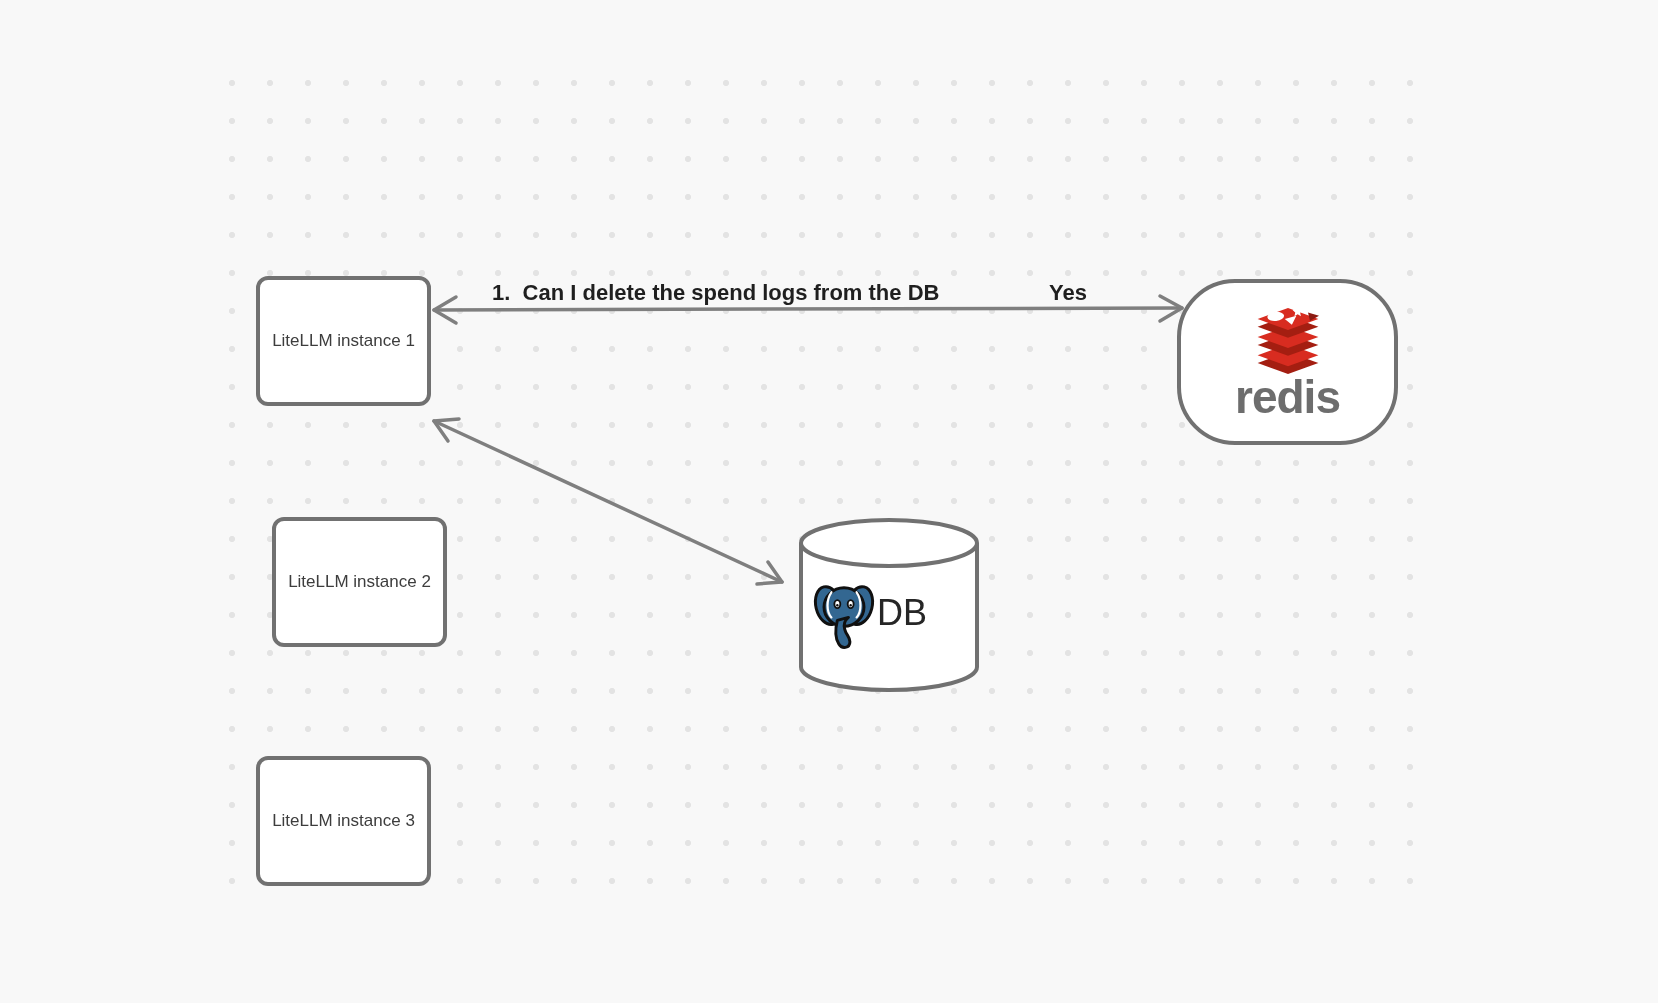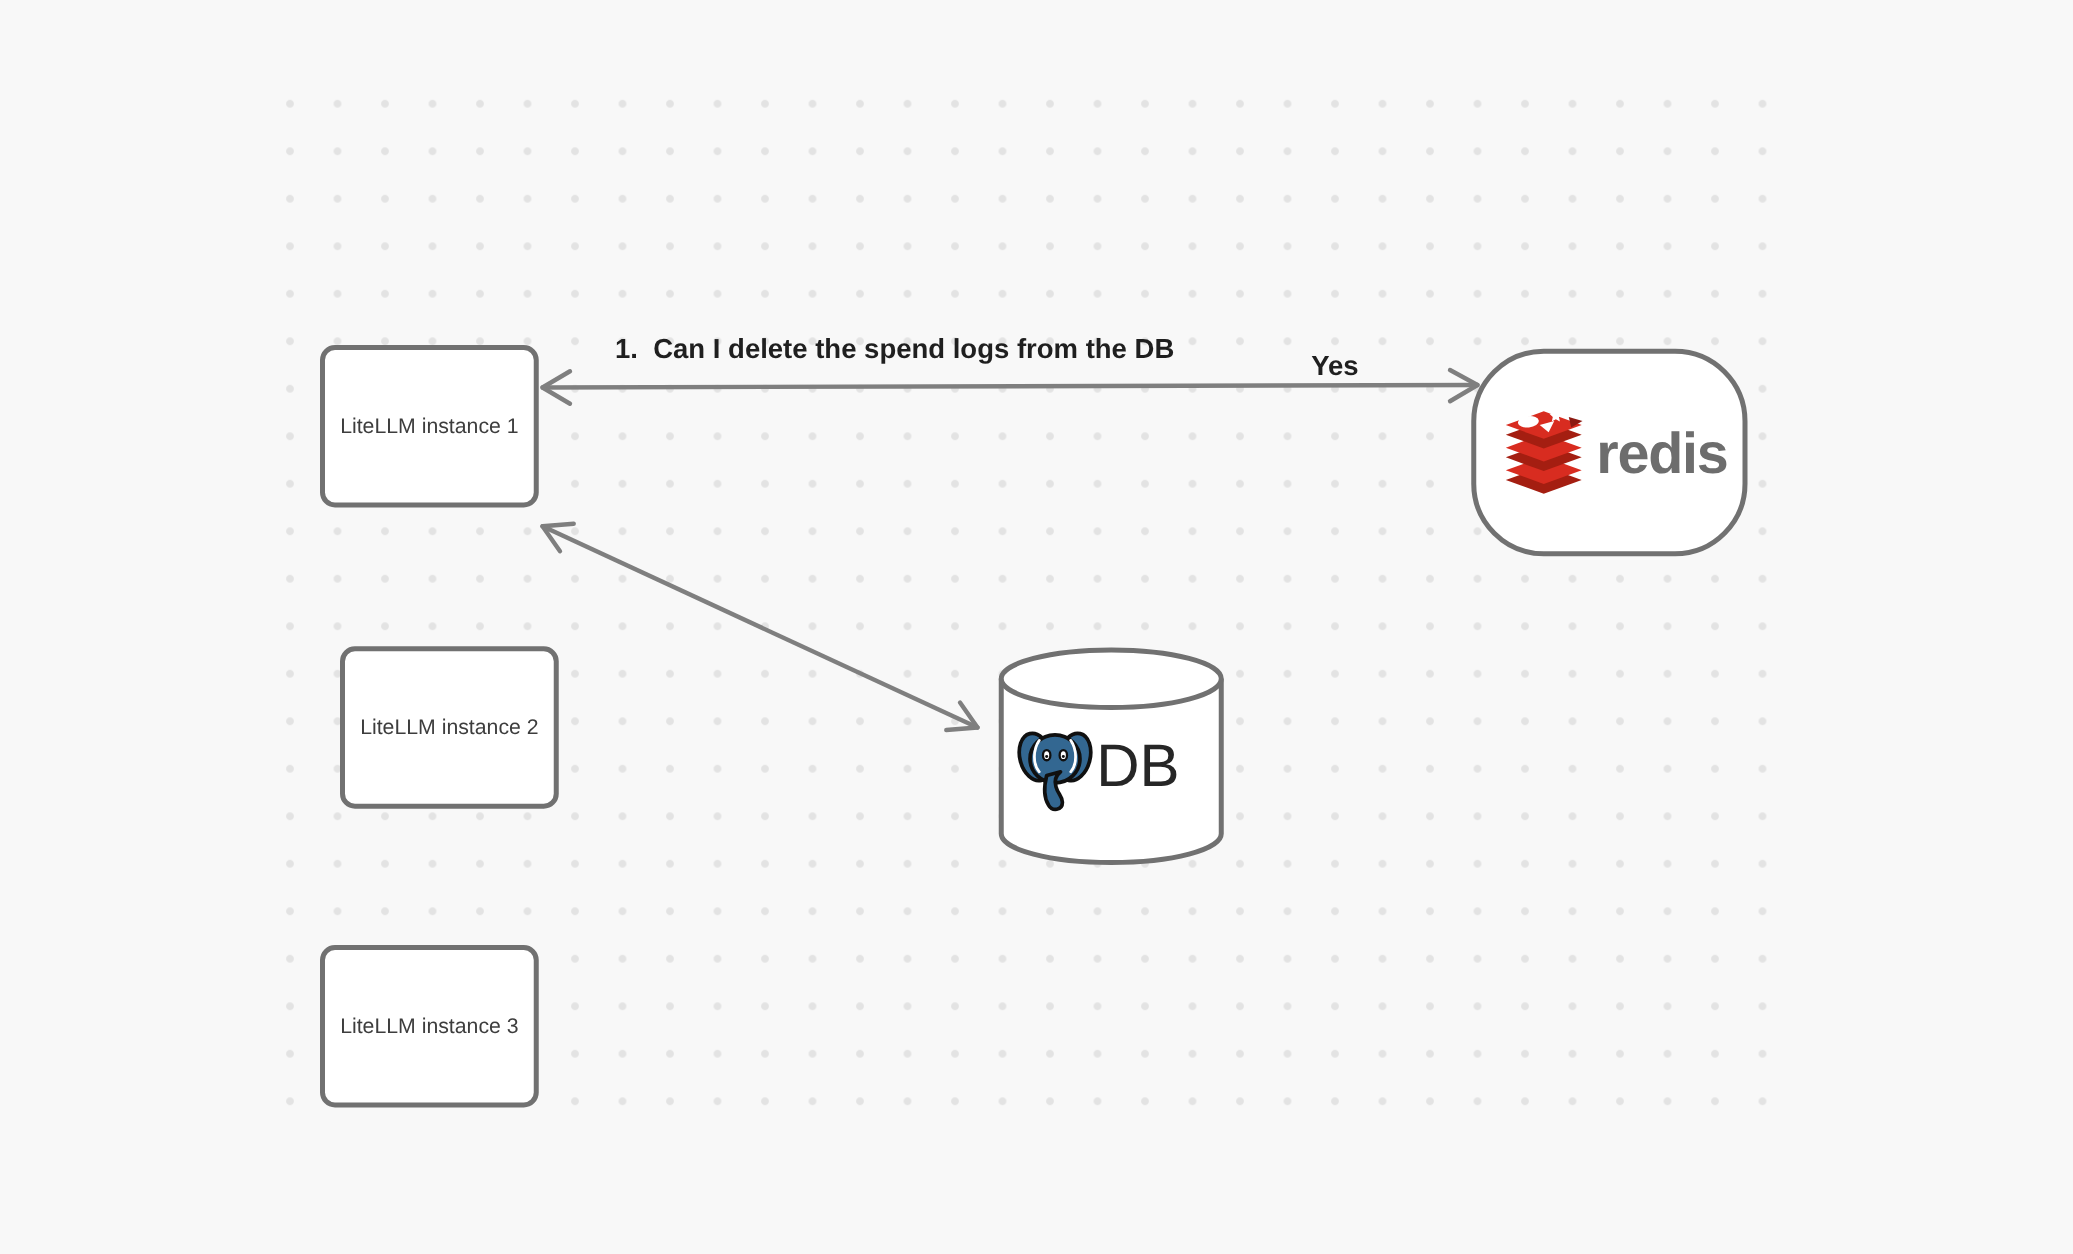--- a/index.html
+++ b/index.html
@@ -19,38 +19,38 @@
     display:flex;align-items:center;justify-content:center;
   }
   .shape-box .box-label{font-size:17px;color:#3d3d3d;}
   #box1{left:256px;top:276px}
   #box2{left:272px;top:517px}
   #box3{left:256px;top:756px}
 
   .redis-node{
     position:absolute;left:1177px;top:279px;width:221px;height:166px;box-sizing:border-box;
     background:#ffffff;border:4px solid #717171;border-radius:58px;
-    display:flex;flex-direction:row;align-items:center;justify-content:center;
+    display:flex;flex-direction:column;align-items:center;justify-content:center;
   }
   .redis-word{
     font-weight:700;font-size:46px;line-height:0.9;color:#6d6d6d;letter-spacing:-1px;margin-top:1px;
   }
 
   .db-node{position:absolute;left:795px;top:514px;width:188px;height:182px;}
   .db-cyl{position:absolute;left:0;top:0;}
   .db-inner{position:absolute;left:12px;top:60px;display:flex;align-items:center;}
-  .db-label{font-size:48px;font-weight:500;color:#262626;margin-left:-4px;}
+  .db-label{font-size:36px;font-weight:500;color:#262626;margin-left:-4px;}
 
   .arrows-layer{position:absolute;left:0;top:0;pointer-events:none;}
   .arrow-stroke{stroke:#7f7f7f;stroke-width:3.5;fill:none;stroke-linecap:round;stroke-linejoin:round;}
 
   .arrow-label{
     position:absolute;font-weight:700;font-size:22px;line-height:24px;color:#1f1f1f;white-space:pre;
   }
-  #arrow1-label{left:492px;top:267px;}
+  #arrow1-label{left:492px;top:281px;}
   #arrow1-response{left:1049px;top:281px;}
   #arrow2-label{left:558px;top:459px;}
 </style>
 </head>
 <body>
 
 <div class="canvas" style="position:absolute;inset:0;">
 
   <div class="dot-grid"></div>
 

